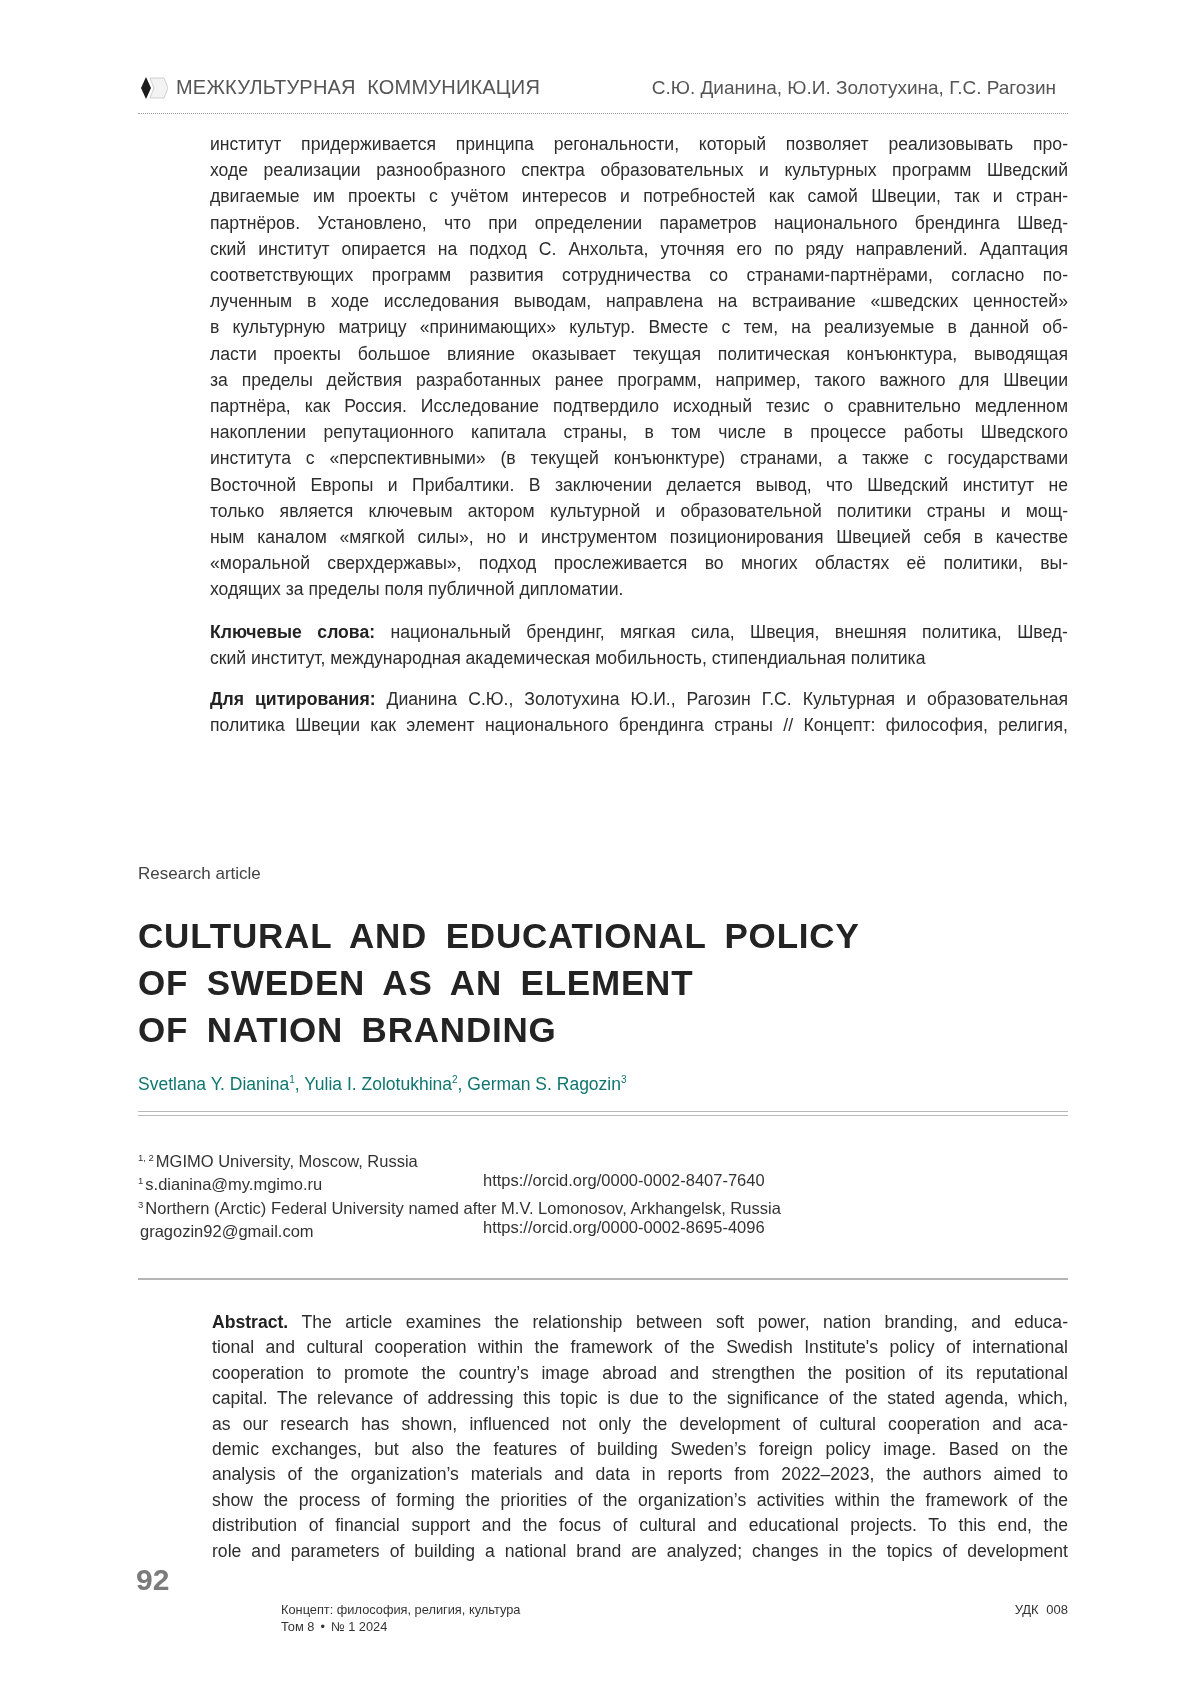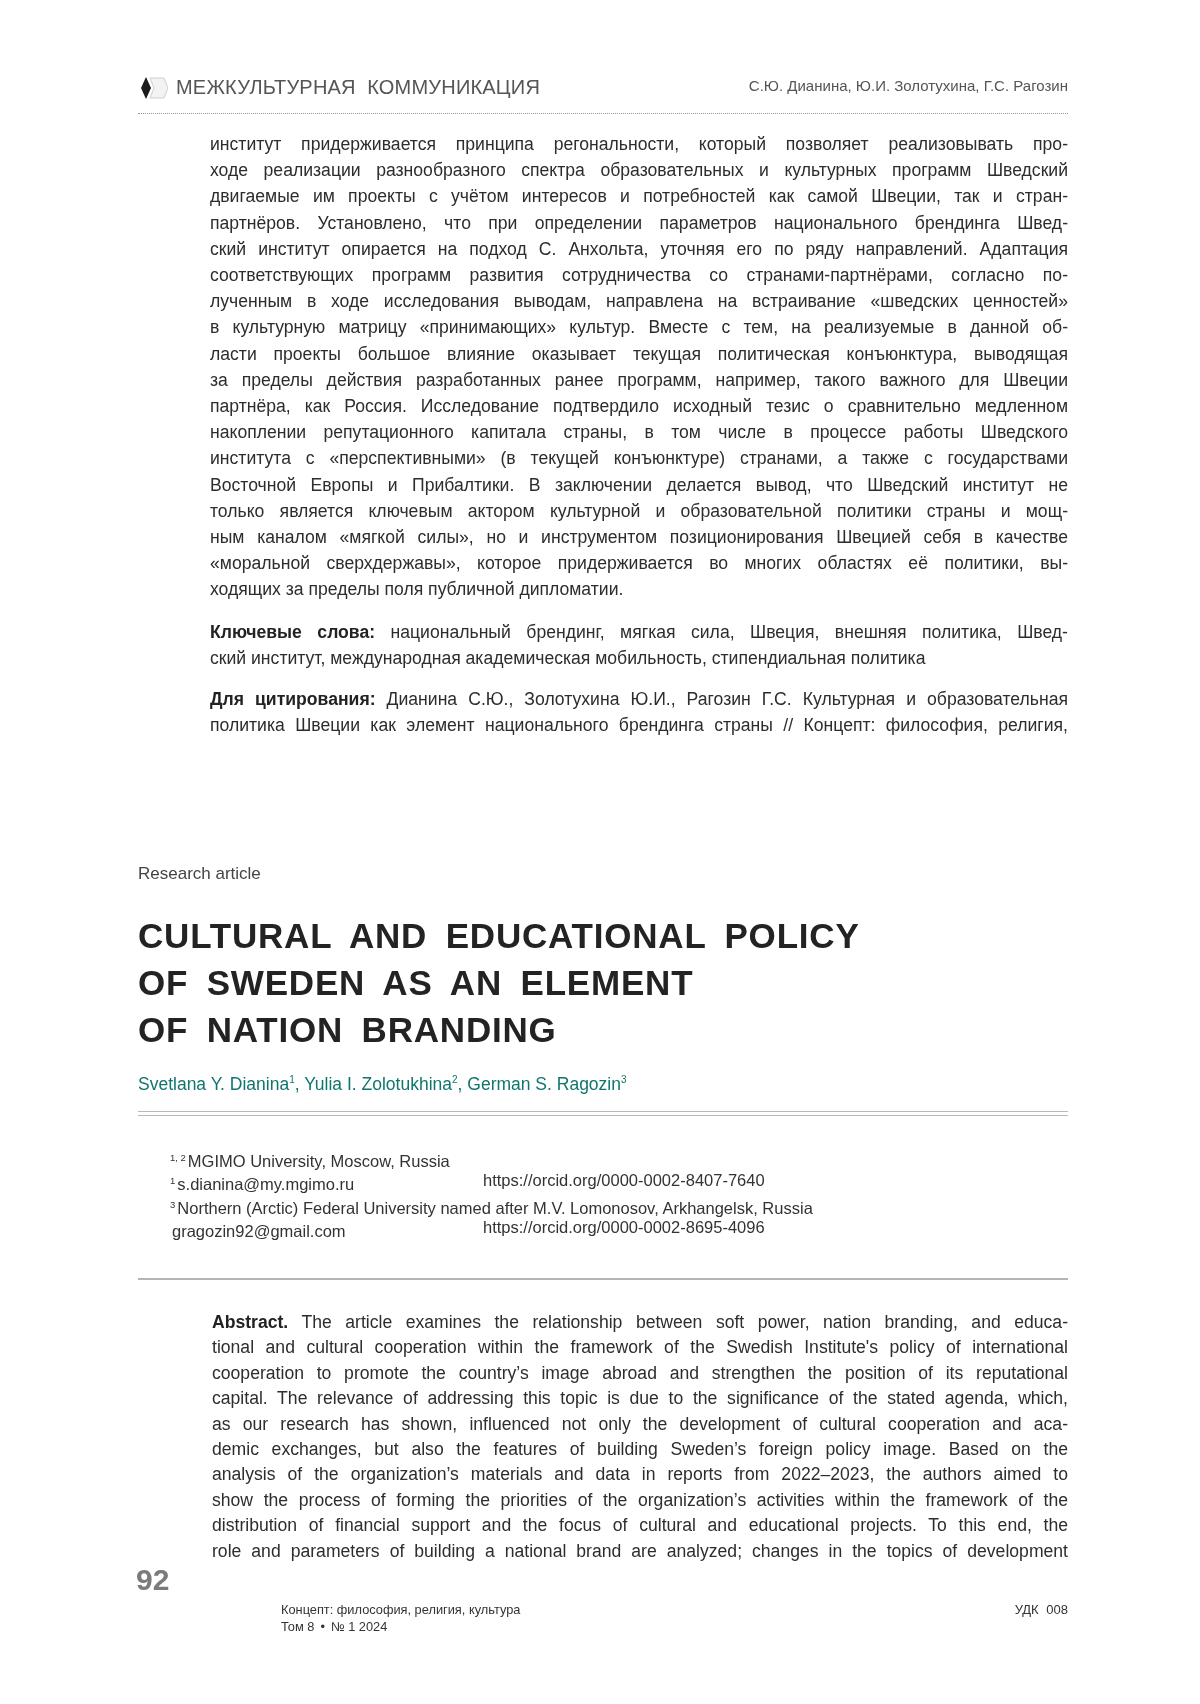--- a/index.html
+++ b/index.html
@@ -4,21 +4,21 @@
   <style>
     html, body { margin: 0; padding: 0; background: #ffffff; }
     body { width: 1200px; height: 1704px; position: relative; overflow: hidden;
            font-family: "Liberation Sans", sans-serif; color: #2b2b2b; }
     .page { position: absolute; left: 0; top: 0; width: 1200px; height: 1704px; }
 
     
     .run-header { position: absolute; left: 138px; top: 74px; width: 930px; height: 30px; }
     .run-logo { position: absolute; left: 0; top: 3px; width: 30px; height: 22px; }
     .run-section { position: absolute; left: 38px; top: 2px; font-size: 20px; color: #555; letter-spacing: 0.2px; white-space: pre; }
-    .run-authors { position: absolute; right: 0; top: 3px; font-size: 15px; color: #555; white-space: nowrap; }
+    .run-authors { position: absolute; right: 12px; top: 3px; font-size: 19px; color: #555; white-space: nowrap; }
     .dotted-rule { position: absolute; left: 138px; top: 113px; width: 930px; border-top: 1.5px dotted #9a9a9a; }
 
     
     .ru-abstract { position: absolute; left: 210px; top: 131px; width: 858px;
                    font-size: 17.6px; line-height: 26.2px; text-align: justify; color: #2d2d2d; }
     .ru-abstract .line { display: block; text-align: justify; text-align-last: justify; white-space: nowrap; }
     .ru-abstract .line.last { text-align-last: left; }
     .kw-block { position: absolute; left: 210px; top: 619px; width: 858px; font-size: 17.6px; line-height: 26.2px; color: #2d2d2d; }
     .cite-block { position: absolute; left: 210px; top: 686px; width: 858px; font-size: 17.6px; line-height: 26.2px; color: #2d2d2d; }
     .lbl { font-weight: bold; color: #222; }
@@ -30,21 +30,21 @@
     .en-title { position: absolute; left: 138px; top: 912px; font-size: 35px; line-height: 47px; font-weight: bold;
                 color: #232323; letter-spacing: 0.8px; word-spacing: 8px; }
     .en-title span { display: block; white-space: nowrap; }
     .en-authors { position: absolute; left: 138px; top: 1074px; font-size: 17.5px; font-weight: normal; color: #0f766e; white-space: nowrap; }
     .en-authors sup { font-size: 10px; vertical-align: 7px; }
     .double-rule { position: absolute; left: 138px; top: 1111px; width: 930px; height: 3px;
                    border-top: 1.5px solid #b8b8b8; border-bottom: 1.5px solid #b8b8b8; }
 
     .affils { position: absolute; left: 138px; top: 1146px; width: 930px; font-size: 16.5px; line-height: 23.3px; color: #333; }
     .affil-row { position: relative; height: 23.3px; white-space: nowrap; }
-    .affil-row sup { font-size: 9.5px; vertical-align: 6px; margin-right: 2px; margin-left: 32px; }
+    .affil-row sup { font-size: 9.5px; vertical-align: 6px; margin-right: 2px; }
     .affil-row .orcid { position: absolute; left: 345px; top: 0; }
     .single-rule { position: absolute; left: 138px; top: 1278px; width: 930px; border-top: 2px solid #b5b5b5; }
 
     .en-abstract { position: absolute; left: 212px; top: 1310px; width: 856px; font-size: 17.6px; line-height: 25.4px; color: #2d2d2d; }
 
     
     .folio { position: absolute; left: 136px; top: 1563px; font-size: 30px; font-weight: bold; color: #7b7b7b; }
     .journal-info { position: absolute; left: 281px; top: 1601px; font-size: 12.8px; line-height: 17px; color: #333; }
     .journal-info .dot { margin: 0 6px; }
     .udk { position: absolute; right: 132px; top: 1602px; font-size: 13px; color: #333; word-spacing: 4px; }
@@ -74,21 +74,21 @@
       <span class="line">лученным в ходе исследования выводам, направлена на встраивание «шведских ценностей»</span>
       <span class="line">в культурную матрицу «принимающих» культур.  Вместе с тем, на реализуемые в данной об-</span>
       <span class="line">ласти проекты большое влияние оказывает текущая политическая конъюнктура, выводящая</span>
       <span class="line">за пределы действия разработанных ранее программ, например, такого важного для Швеции</span>
       <span class="line">партнёра, как Россия. Исследование подтвердило исходный тезис о сравнительно медленном</span>
       <span class="line">накоплении репутационного капитала страны, в том числе в процессе работы Шведского</span>
       <span class="line">института с «перспективными» (в текущей конъюнктуре) странами, а также с государствами</span>
       <span class="line">Восточной Европы и Прибалтики. В заключении делается вывод, что Шведский институт не</span>
       <span class="line">только является ключевым актором культурной и образовательной политики страны и мощ-</span>
       <span class="line">ным каналом «мягкой силы», но и инструментом позиционирования Швецией себя в качестве</span>
-      <span class="line">«моральной сверхдержавы», которое придерживается во многих областях её политики, вы-</span>
+      <span class="line">«моральной сверхдержавы», подход прослеживается во многих областях её политики, вы-</span>
       <span class="line last">ходящих за пределы поля публичной дипломатии.</span>
     </div>
 
   <div class="kw-block">
     <span class="jl"><span class="lbl">Ключевые слова:</span><span> национальный брендинг, мягкая сила, Швеция, внешняя политика, Швед-</span></span>
     <span class="jl last">ский институт, международная академическая мобильность, стипендиальная политика</span>
   </div>
 
   <div class="cite-block">
     <span class="jl"><span class="lbl">Для цитирования:</span><span> Дианина С.Ю., Золотухина Ю.И., Рагозин Г.С. Культурная и образовательная</span></span>

